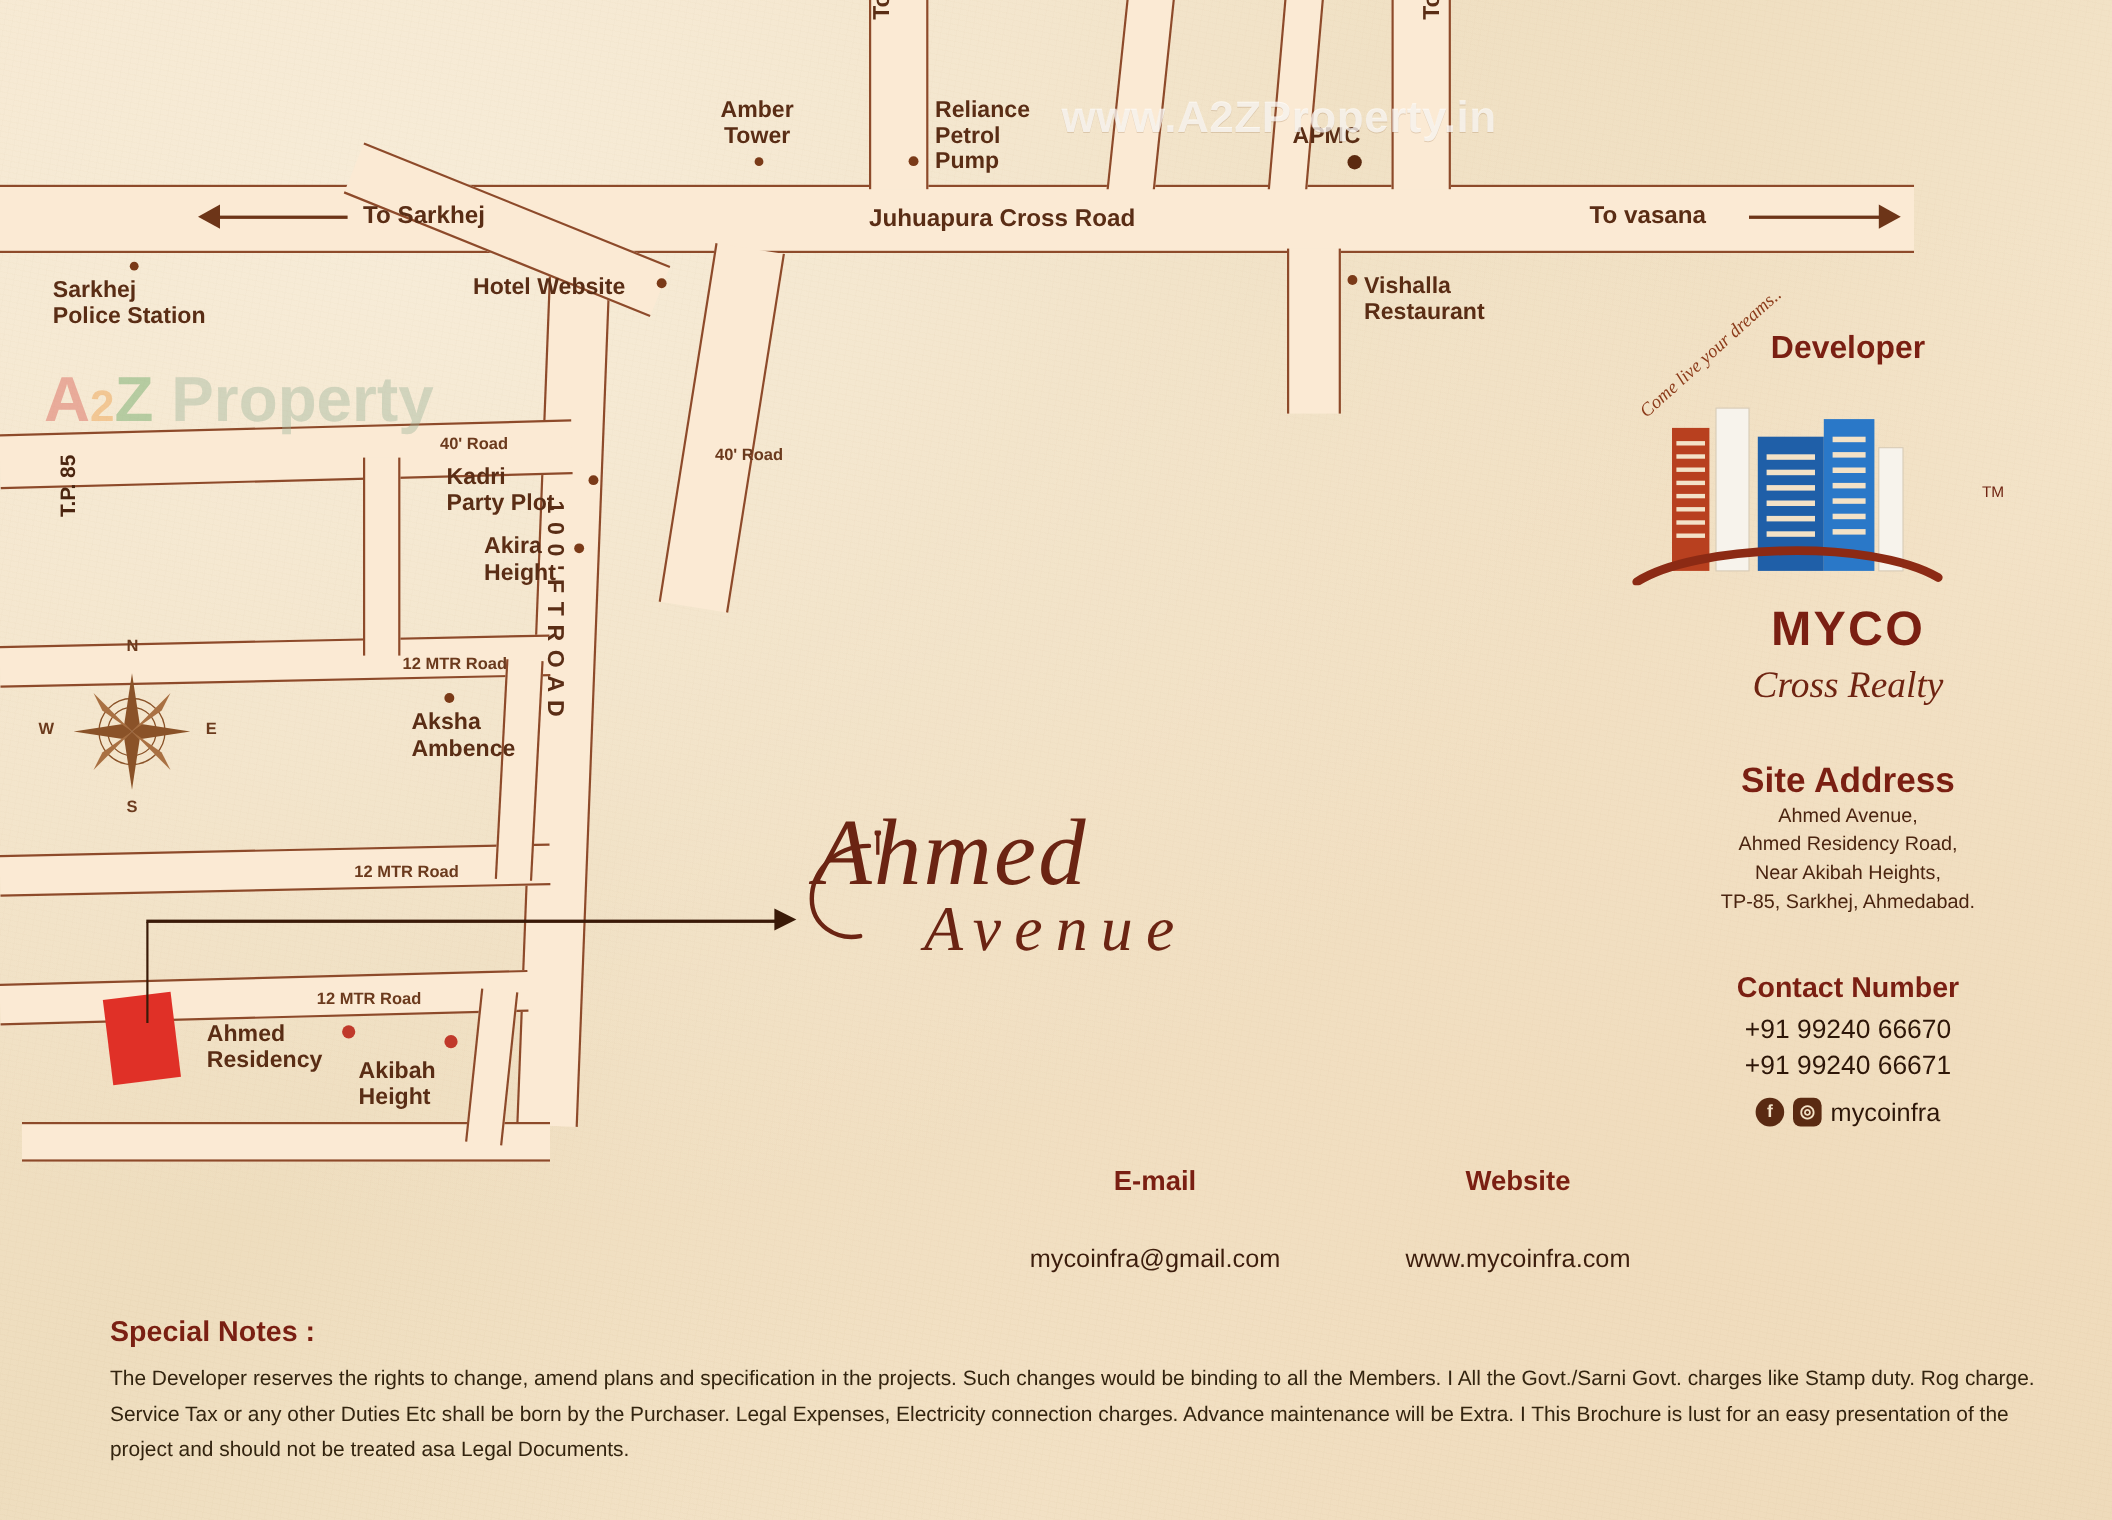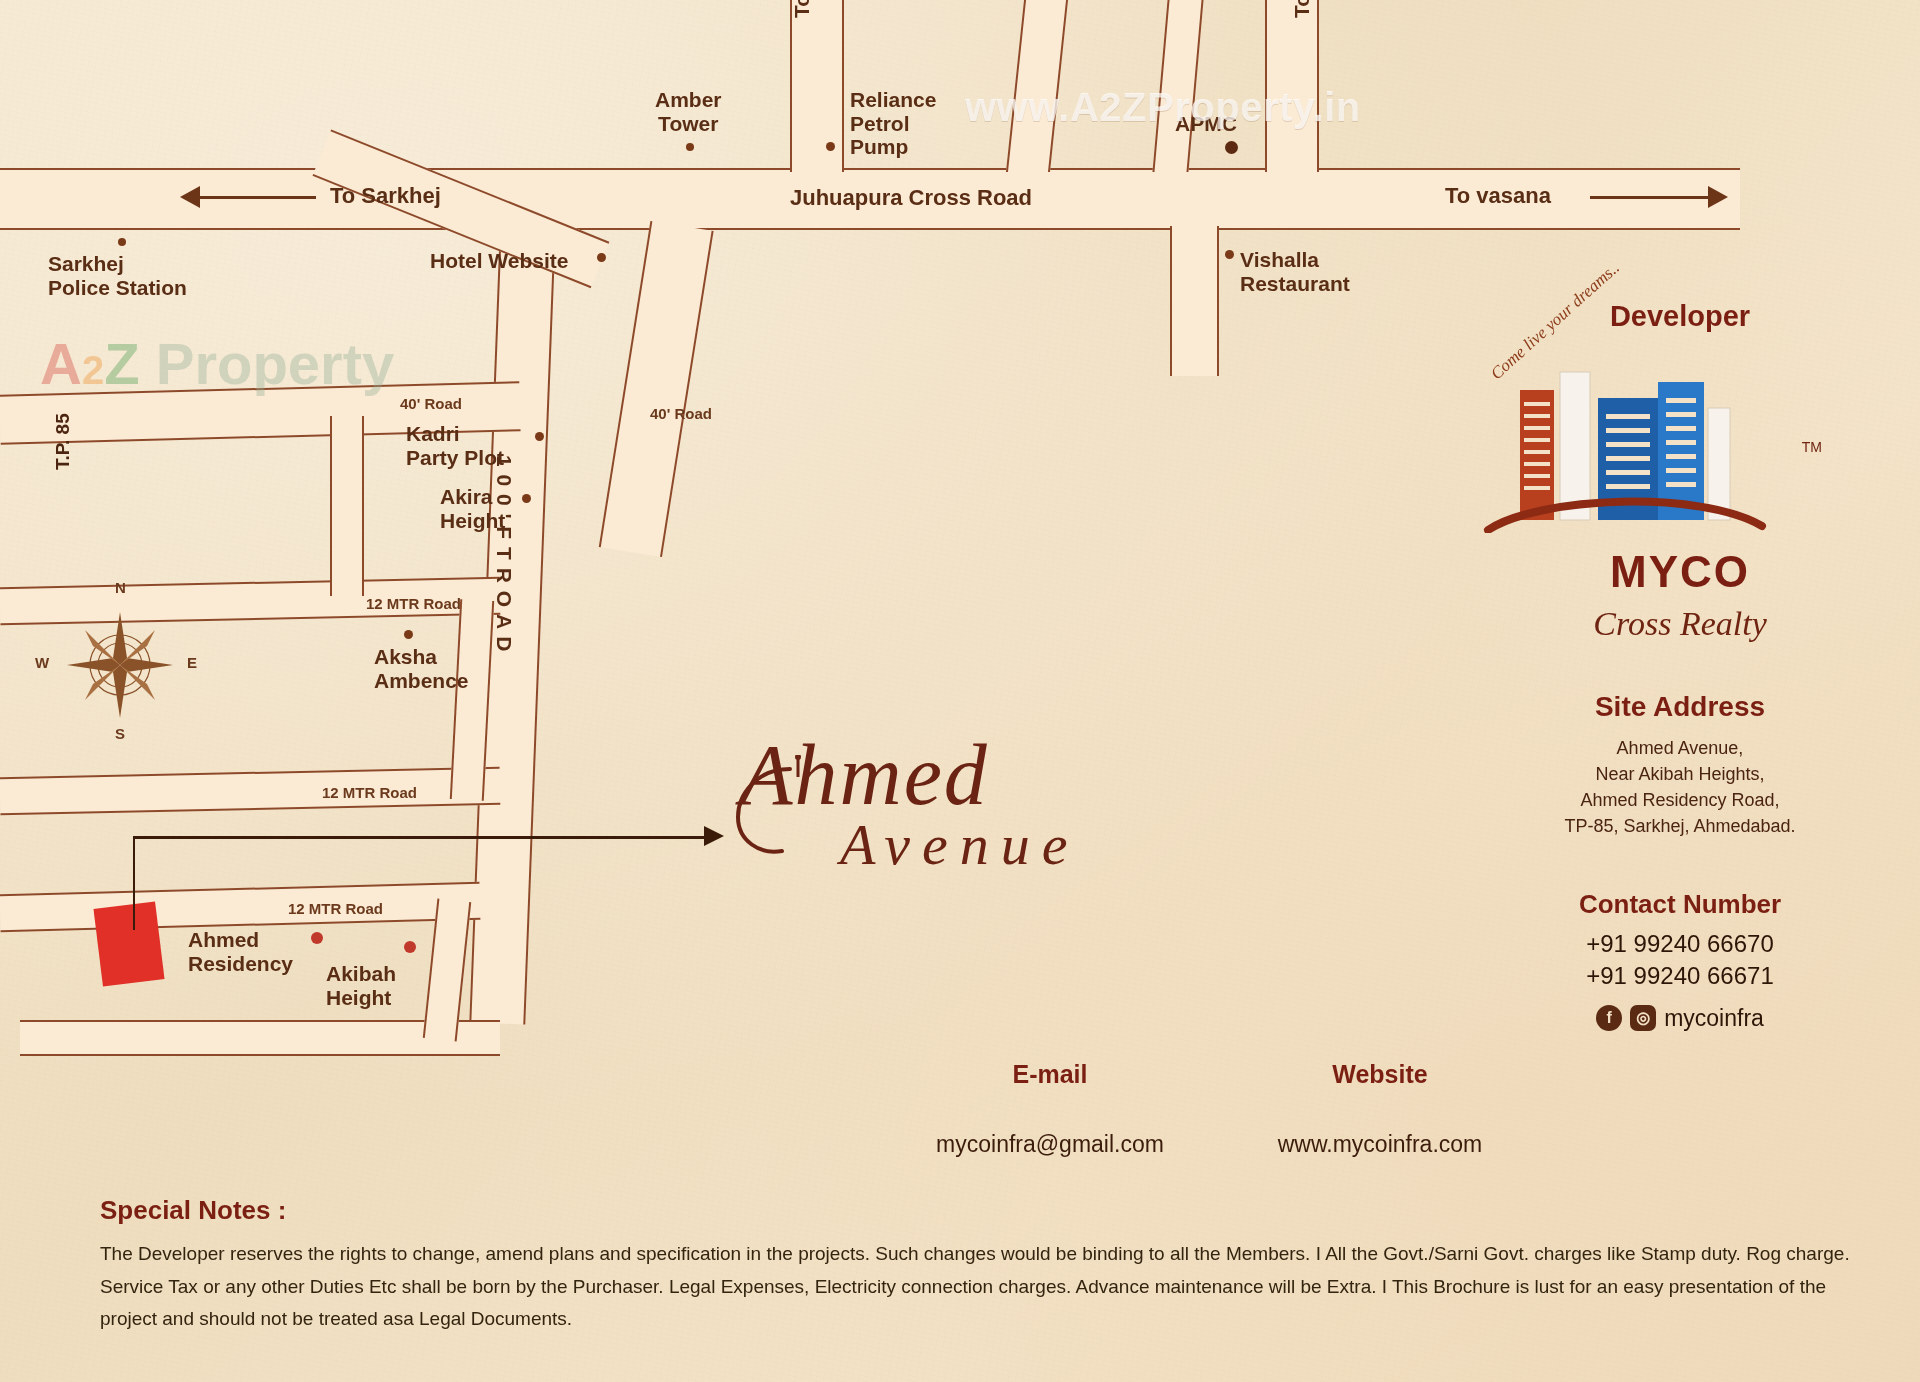--- a/index.html
+++ b/index.html
@@ -86,21 +86,21 @@
   }
 
   
   .panel { position: absolute; left: 1460px; top: 300px; width: 440px; text-align: center; }
   .panel h2 {
     margin: 0;
     font-size: 29px;
     color: #7a1f12;
     font-weight: bold;
   }
-  .panel .addr-title { font-size: 28px; color:#7a1f12; font-weight:bold; margin-bottom:12px;}
+  .panel .addr-title { font-size: 32px; color:#7a1f12; font-weight:bold; margin-bottom:0;}
   .panel .addr-line { font-size: 18px; color: #4a2410; line-height: 1.45; }
   .panel .contact-title { font-size: 26px; color: #7a1f12; font-weight: bold; }
   .panel .contact-num { font-size: 24px; color: #2d1608; line-height:1.3; }
 
   
   .logo-wrap { position: relative; width: 440px; height: 300px; }
   .tagline {
     position:absolute; left: 18px; top: 44px;
     width: 190px;
     font-family: "Liberation Serif", serif;
@@ -337,22 +337,22 @@
       </div>
       <div style="position:absolute; right:78px; top:106px; font-size:14px; color:#6f2412;">TM</div>
 
       <div class="myco">MYCO</div>
       <div class="myco-realty">Cross Realty</div>
     </div>
 
     <div style="margin-top:58px;">
       <div class="addr-title">Site  Address</div>
       <div class="addr-line">Ahmed Avenue,</div>
+      <div class="addr-line">Ahmed Residency Road,</div>
       <div class="addr-line">Near Akibah Heights,</div>
-      <div class="addr-line">Ahmed Residency Road,</div>
       <div class="addr-line">TP-85, Sarkhej, Ahmedabad.</div>
     </div>
 
     <div style="margin-top:50px;">
       <div class="contact-title">Contact Number</div>
       <div class="contact-num" style="margin-top:8px;">+91 99240 66670</div>
       <div class="contact-num">+91 99240 66671</div>
       <div class="sm-row">
         <span class="sm-ico">f</span>
         <span class="sm-ico ig">◎</span>

